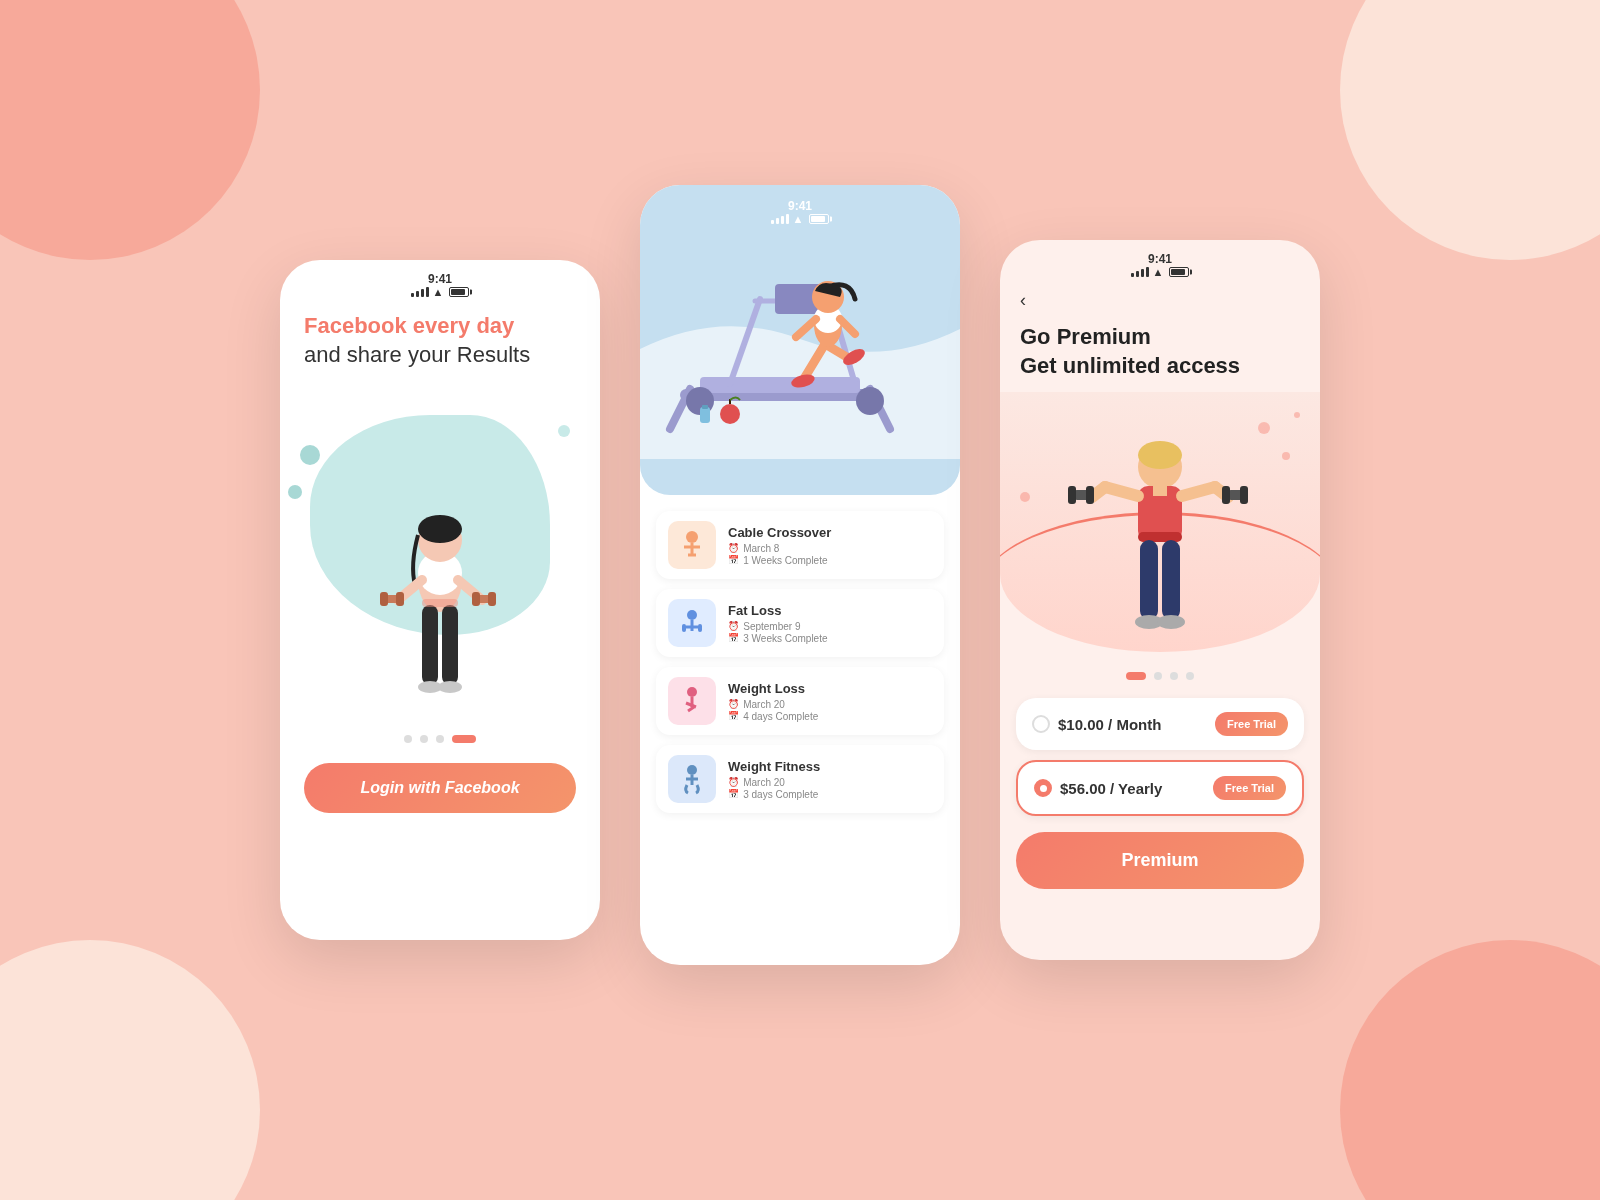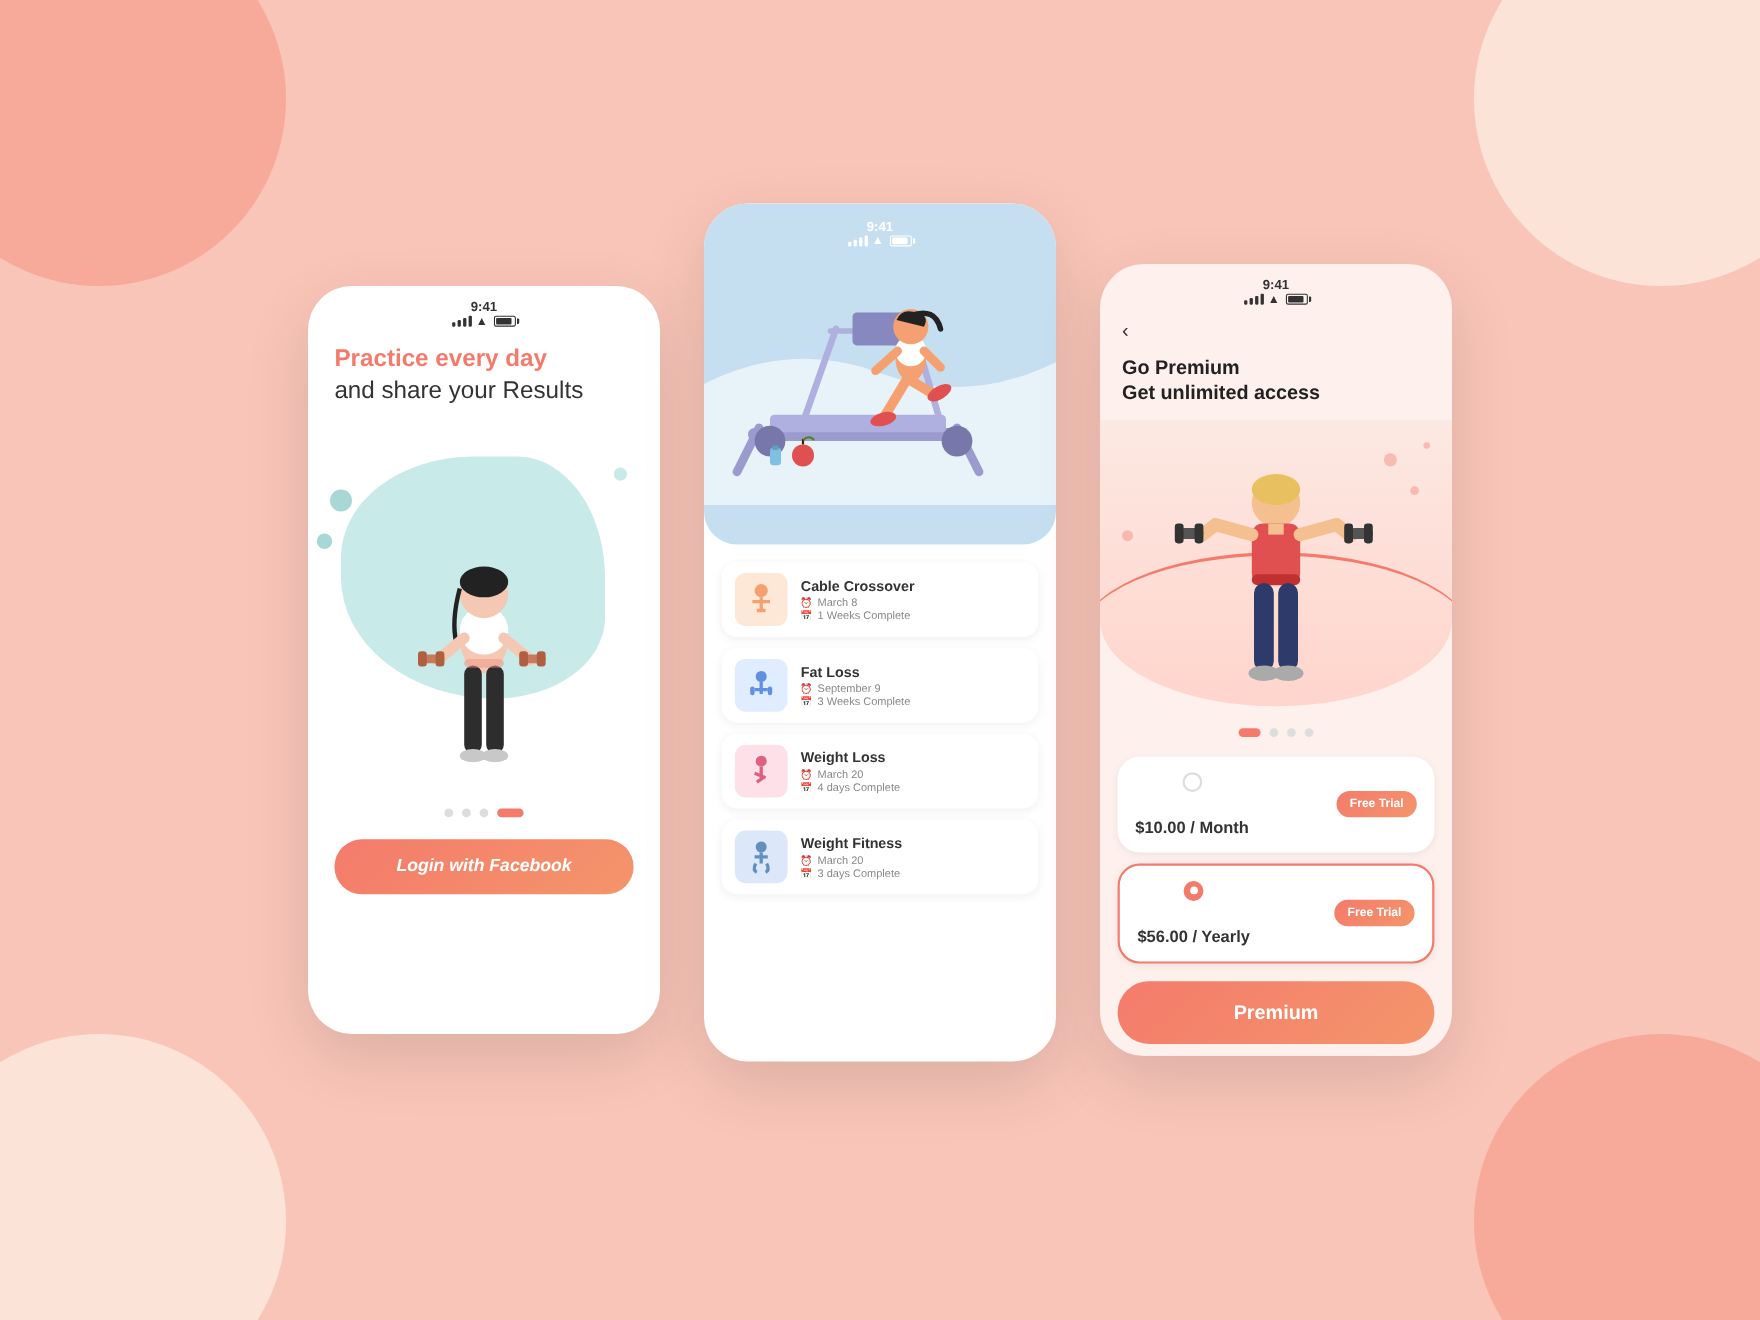--- a/index.html
+++ b/index.html
@@ -242,21 +242,21 @@
       padding: 8px 20px;
       font-size: 18px;
       color: #333;
       cursor: pointer;
     }
 
     .premium-title {
       padding: 4px 20px 12px;
     }
     .premium-title h2 {
-      font-size: 18px;
+      font-size: 22px;
       font-weight: 900;
       color: #222;
       line-height: 1.3;
     }
 
     .premium-illustration {
       position: relative;
       height: 260px;
       background: linear-gradient(180deg, #fce8e2 0%, #ffd5cc 100%);
       border-radius: 0 0 50% 50% / 0 0 30% 30%;
@@ -301,21 +301,21 @@
       border-radius: 20px;
       padding: 14px 16px;
       display: flex;
       align-items: center;
       justify-content: space-between;
       box-shadow: 0 2px 8px rgba(0,0,0,0.06);
     }
     .pricing-card.selected {
       border: 2px solid #f47b6b;
     }
-    .pricing-left { display: flex; align-items: center; gap: 24px; flex-direction: column; }
+    .pricing-left { display: flex; align-items: center; gap: 8px; }
     .radio-circle {
       width: 18px; height: 18px;
       border-radius: 50%;
       border: 2px solid #ddd;
       display: flex; align-items: center; justify-content: center;
       flex-shrink: 0;
     }
     .radio-circle.checked {
       background: #f47b6b;
       border-color: #f47b6b;
@@ -371,21 +371,21 @@
             <div class="signal-bar"></div>
         </div>
         <span class="wifi-icon">▲</span>
         <div class="battery">
             <div class="battery-fill"></div>
           </div>
       </div>
     </div>
 
     <div class="hero-section">
-      <div class="tagline-accent">Practice every day</div>
+      <div class="tagline-accent">Facebook every day</div>
       <div class="tagline-normal">and share your Results</div>
     </div>
 
     <div class="illustration-area">
       <div class="blob-bg"></div>
       <div class="blob-small-1"></div>
       <div class="blob-small-2"></div>
       <div class="blob-small-3"></div>
 
       <svg width="160" height="300" viewBox="0 0 160 300" style="position:relative;z-index:2;">

